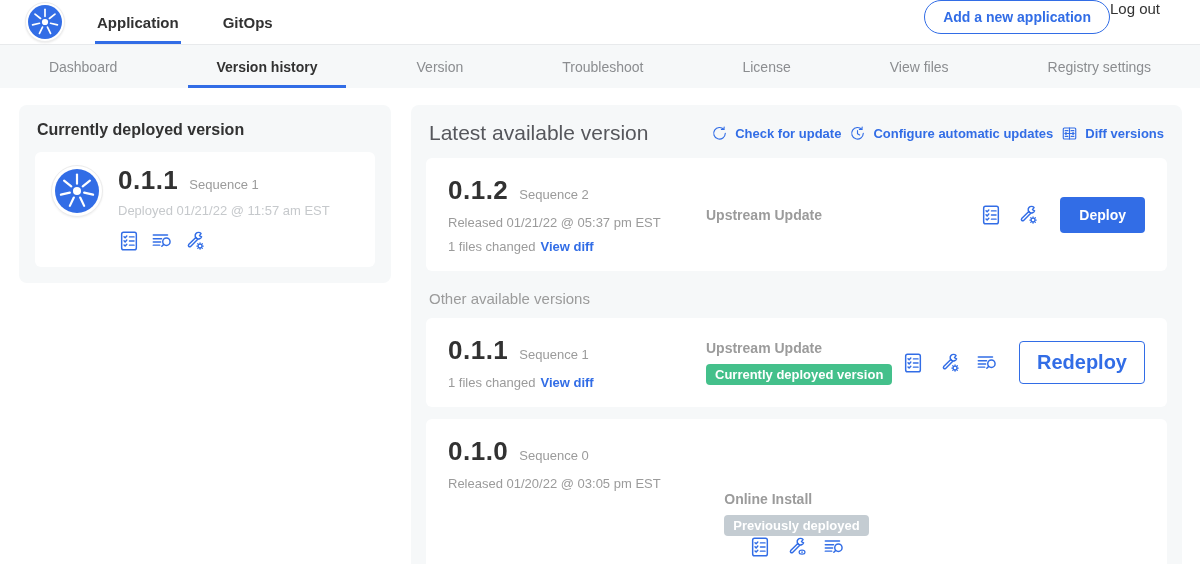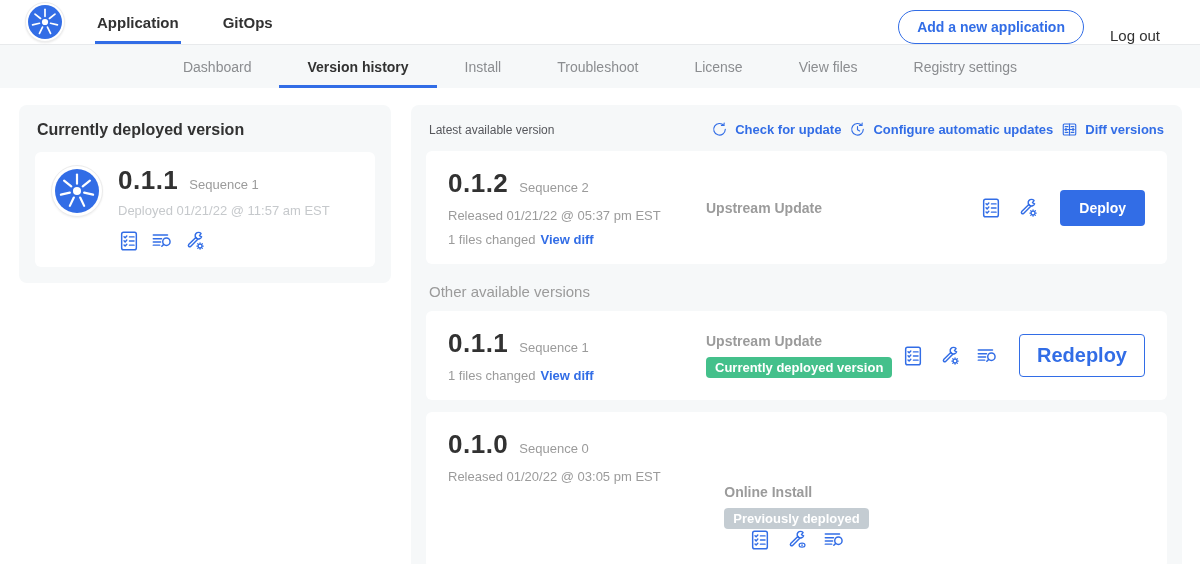--- a/index.html
+++ b/index.html
@@ -18,45 +18,45 @@
     width:1200px;height:564px;overflow:hidden;background:#fff;
     font-family:"Liberation Sans", sans-serif;color:var(--text-dark);
   }
   
   .header{height:45px;display:flex;align-items:stretch;padding:0 40px 0 25px;border-bottom:1px solid #e8eaec;background:#fff;}
   .logo-ring{align-self:center;width:40px;height:40px;border-radius:50%;background:#fff;border:1px solid #ededed;box-shadow:0 1px 2px rgba(0,0,0,.08);display:flex;align-items:center;justify-content:center;}
   .logo-ring svg{width:34px;height:34px;display:block;}
   .top-tabs{display:flex;margin-left:30px;}
   .top-tab{display:flex;align-items:center;padding:0 2px;margin-right:40px;font-size:15px;font-weight:700;color:var(--text-dark);cursor:pointer;}
   .top-tab.active{box-shadow:inset 0 -3px 0 var(--accent);}
-  .header-right{margin-left:auto;display:flex;align-items:flex-end;gap:26px;}
+  .header-right{margin-left:auto;display:flex;align-items:flex-start;}
   .pill-btn{border:1px solid var(--accent);color:var(--accent);background:#fff;border-radius:17px;padding:8px 18px;font-size:14px;font-weight:700;cursor:pointer;font-family:inherit;}
   .logout{font-size:15px;color:var(--text-dark);cursor:pointer;}
   
-  .subnav{height:43px;background:var(--panel-bg);display:flex;justify-content:center;align-items:stretch;}
+  .subnav{height:43px;background:var(--panel-bg);display:flex;justify-content:center;align-items:stretch;gap:43px;}
   .subnav-item{display:flex;align-items:center;padding:0 28px;font-size:14px;color:#8b8d90;cursor:pointer;}
   .subnav-item.active{color:var(--text-dark);font-weight:700;box-shadow:inset 0 -3px 0 var(--accent);}
   
   .main{display:flex;align-items:flex-start;gap:20px;padding:17px 18px 0 19px;}
   .deployed-card{width:372px;background:var(--panel-bg);border-radius:8px;padding:14px 16px 16px;}
   .deployed-title{font-size:16px;font-weight:700;color:var(--text-dark);margin:2px 0 13px 2px;}
   .deployed-inner{background:#fff;border-radius:6px;padding:13px 16px 15px;display:flex;gap:15px;}
   .app-logo-ring{width:52px;height:52px;border-radius:50%;background:#fff;border:1px solid #ececec;box-shadow:0 1px 2px rgba(0,0,0,.06);display:flex;align-items:center;justify-content:center;flex:none;}
   .app-logo-ring svg{width:44px;height:44px;display:block;}
   .version-line{display:flex;align-items:baseline;gap:11px;}
   .version-num{font-size:26px;font-weight:800;color:var(--text-dark);letter-spacing:.5px;}
   .sequence{font-size:13px;color:var(--text-gray);}
   .deployed-date{font-size:13px;color:var(--text-light);margin-top:7px;}
   .icon-row{display:flex;align-items:center;gap:11px;margin-top:12px;}
   .icon{width:22px;height:22px;display:inline-block;color:var(--accent);cursor:pointer;}
   .icon svg{width:100%;height:100%;display:block;}
   
   .panel{flex:1;background:var(--panel-bg);border-radius:8px;padding:14px 15px 15px;}
   .panel-header{display:flex;align-items:center;justify-content:space-between;margin:2px 3px 13px;}
-  .panel-title{font-size:12px;color:var(--text-mid);font-weight:500;}
+  .panel-title{font-size:21px;color:var(--text-mid);font-weight:500;}
   .panel-actions{display:flex;align-items:center;gap:8px;}
   .action{display:flex;align-items:center;gap:7px;cursor:pointer;}
   .action .icon{width:17px;height:17px;cursor:pointer;}
   .action-label{font-size:13px;font-weight:700;color:var(--accent);}
   .other-title{font-size:15px;color:var(--text-gray);margin:19px 3px 11px;}
   .version-card{background:#fff;border-radius:6px;padding:17px 22px;display:flex;align-items:stretch;}
   .version-card + .version-card{margin-top:12px;flex-direction:column;}
   .v-left{width:258px;flex:none;}
   .released{font-size:13px;color:var(--text-gray);margin-top:9px;}
   .files-row{font-size:13px;color:var(--text-gray);margin-top:9px;}
@@ -99,21 +99,21 @@
   </div>
   <div class="header-right">
     <button class="pill-btn">Add a new application</button>
     <span class="logout">Log out</span>
   </div>
 </div>
 
 <div class="subnav">
   <div class="subnav-item">Dashboard</div>
   <div class="subnav-item active">Version history</div>
-  <div class="subnav-item">Install</div>
+  <div class="subnav-item">Version</div>
   <div class="subnav-item">Troubleshoot</div>
   <div class="subnav-item">License</div>
   <div class="subnav-item">View files</div>
   <div class="subnav-item">Registry settings</div>
 </div>
 
 <div class="main">
 
   <div class="deployed-card">
     <div class="deployed-title">Currently deployed version</div>

